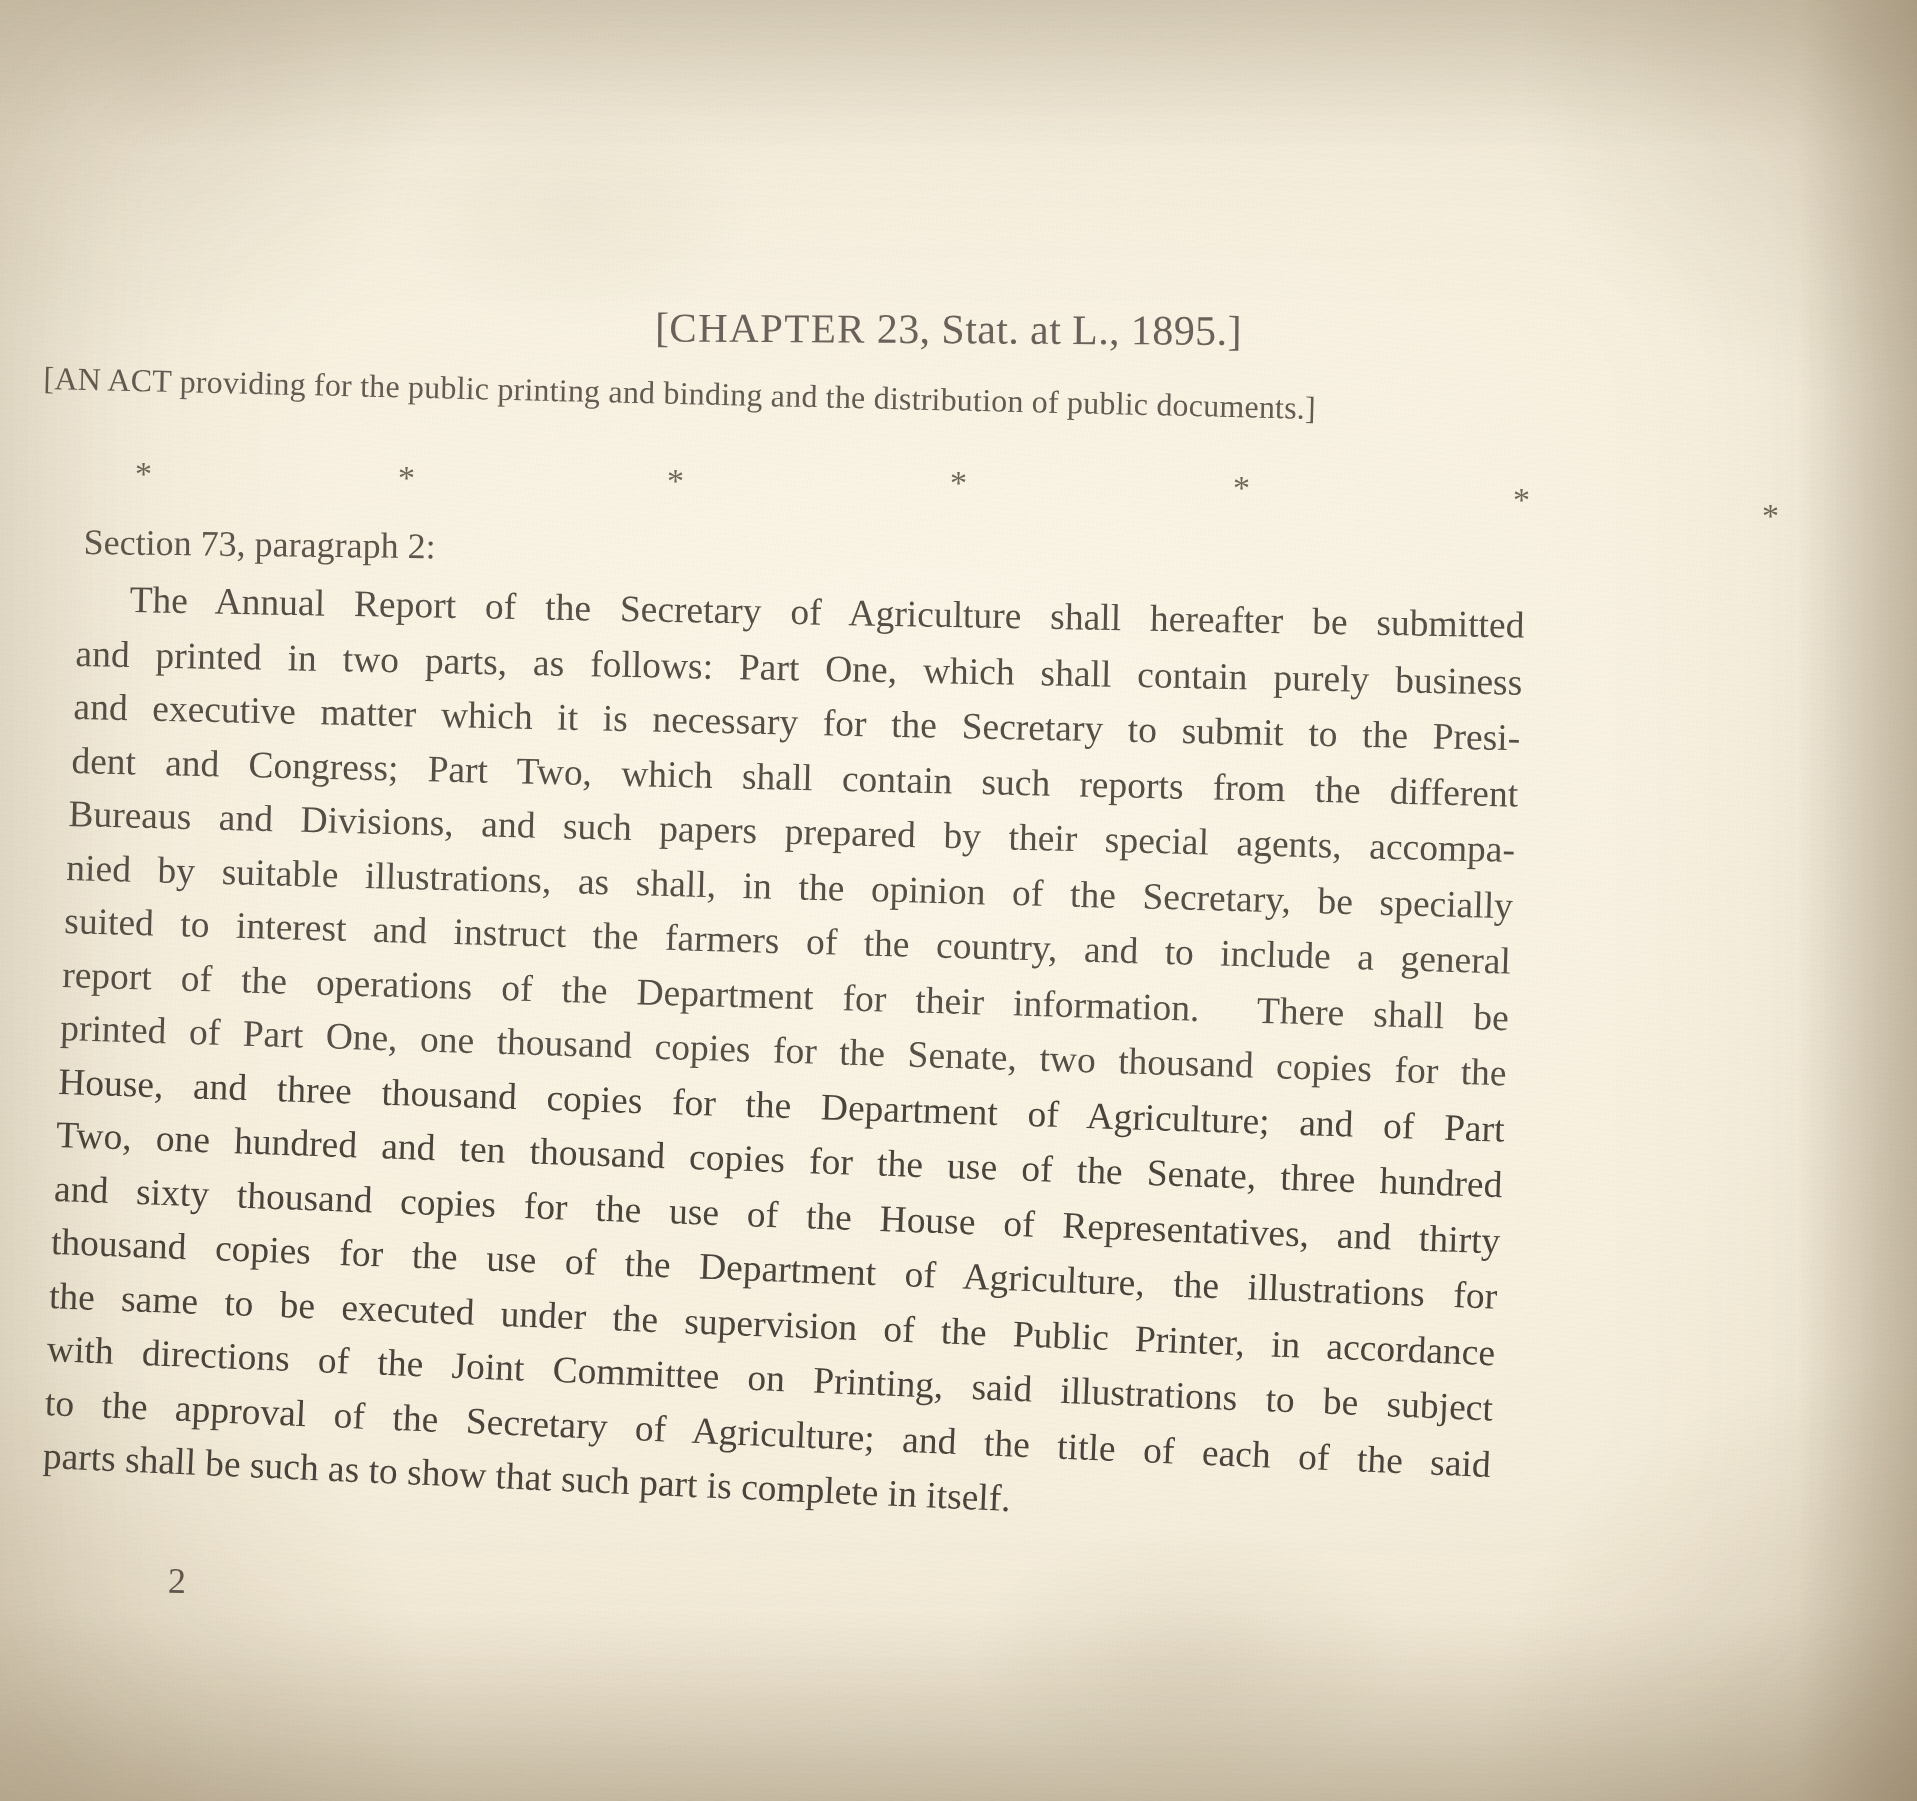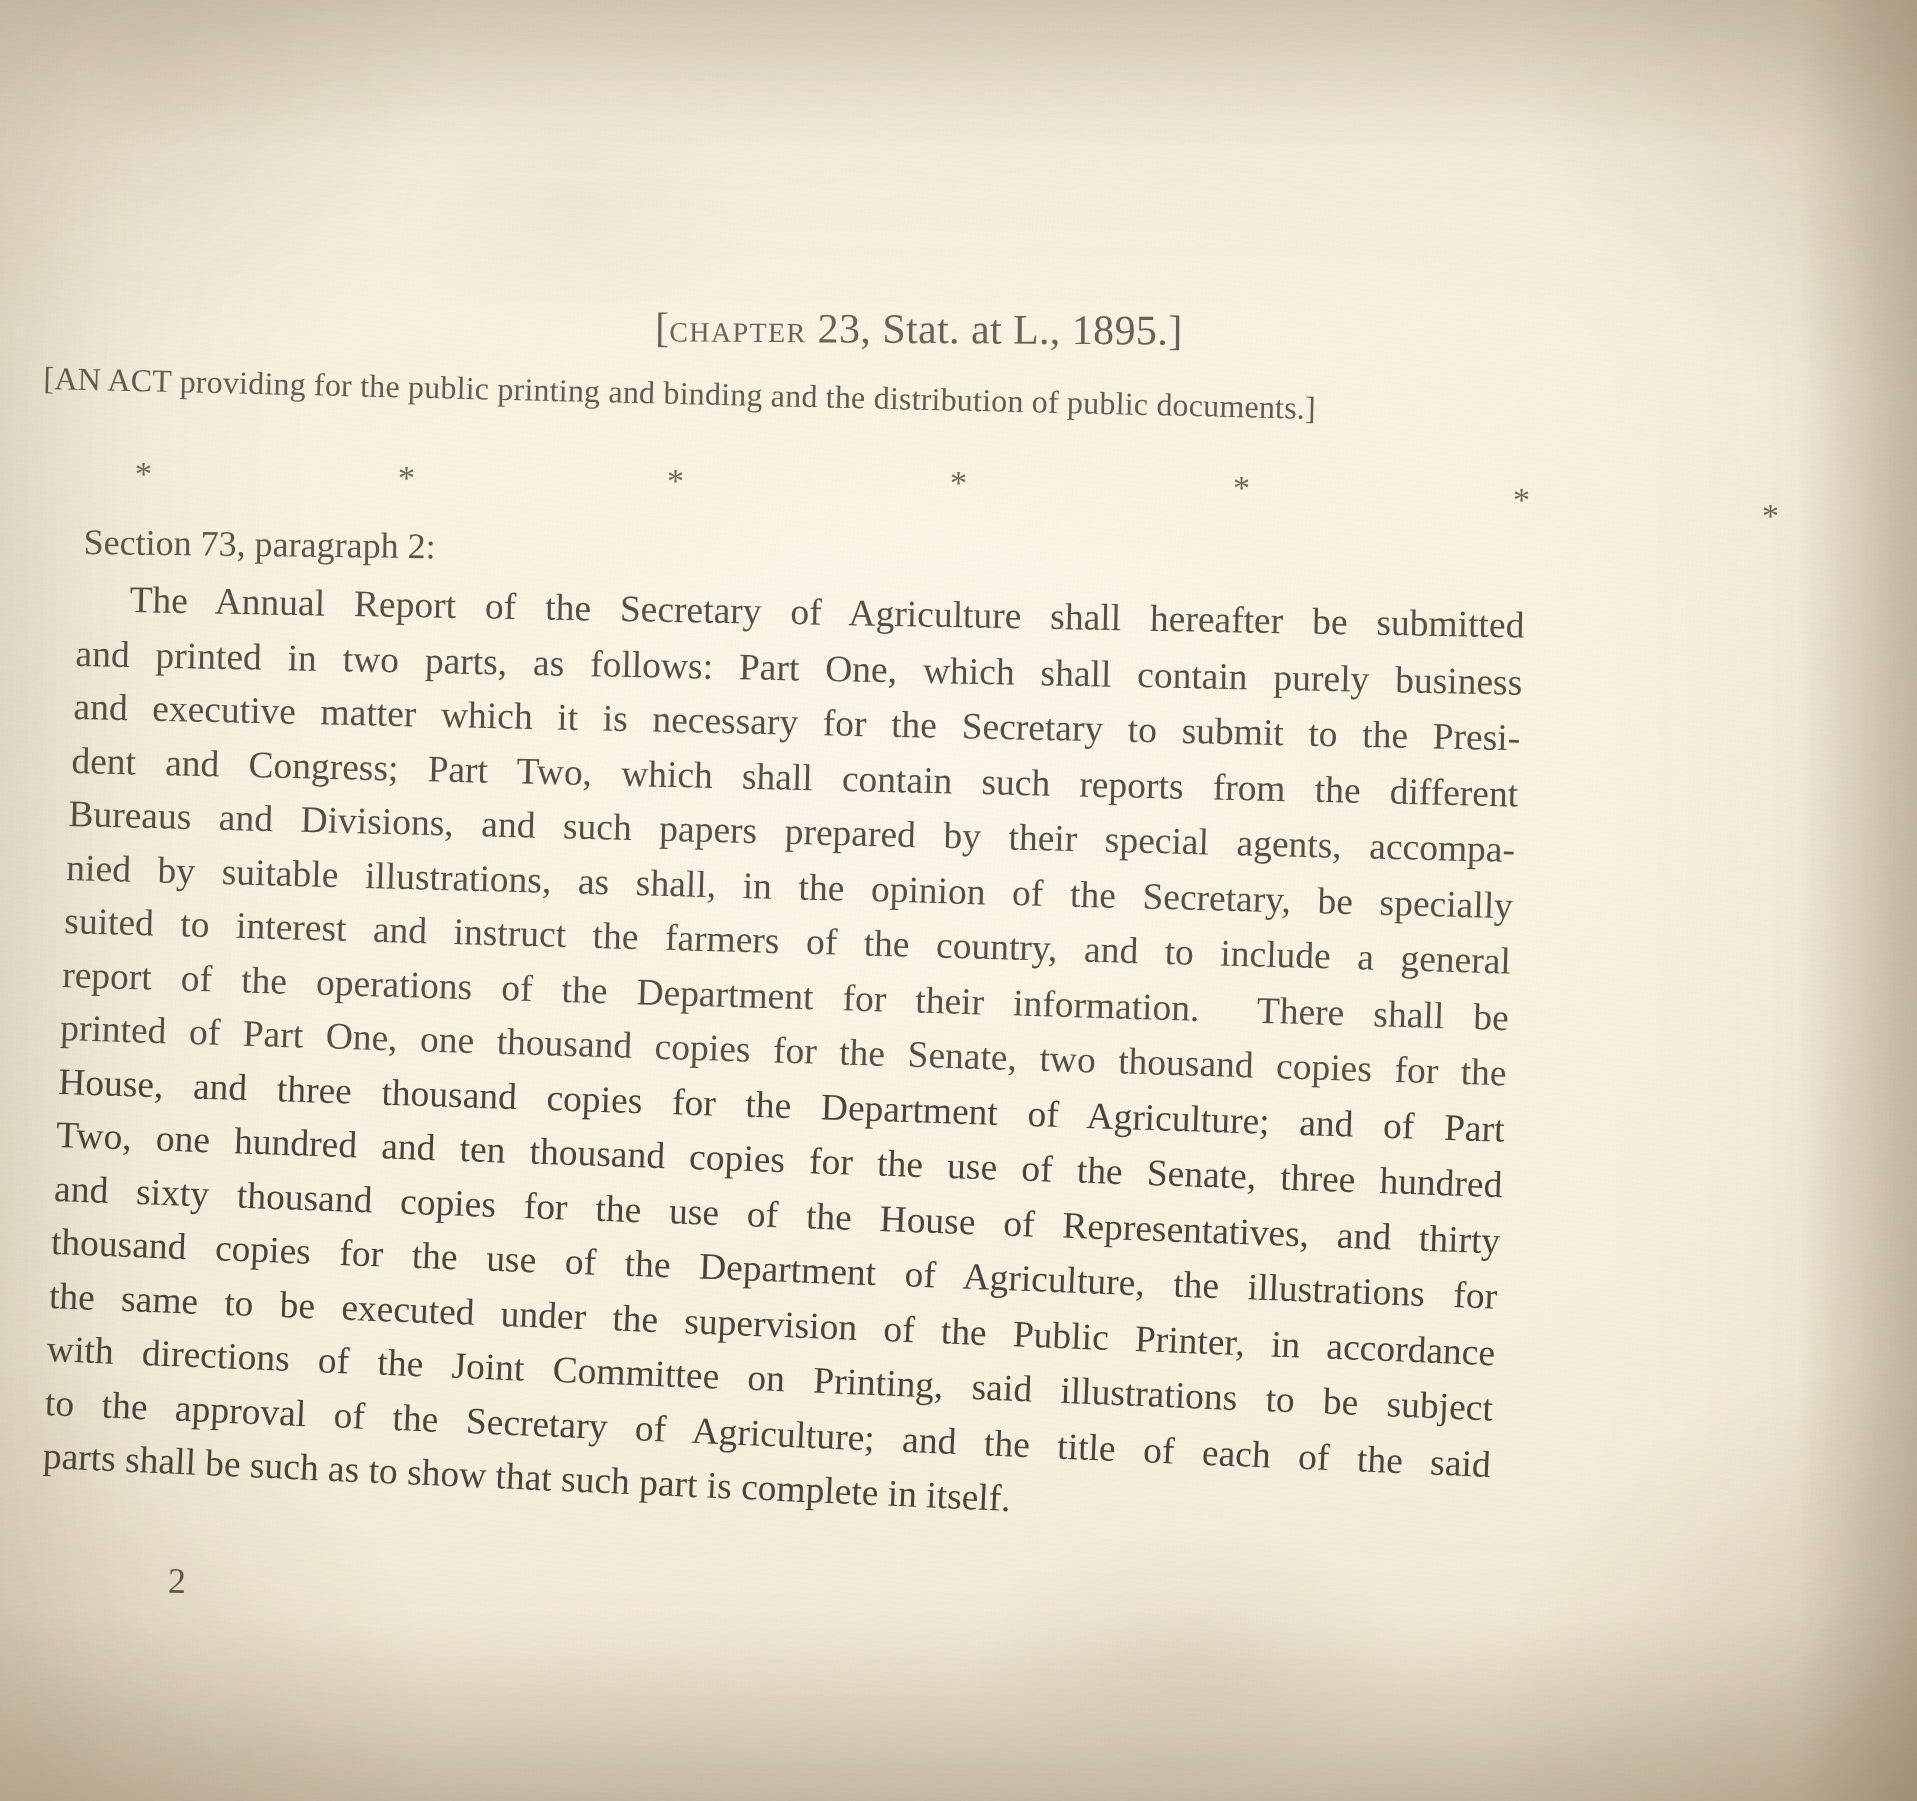--- a/index.html
+++ b/index.html
@@ -93,21 +93,21 @@
     text-rendering: optimizeLegibility;
   }
 
   
   #doc-title {
     font-size: 42px;
     letter-spacing: .4px;
     color: #6a625a;
   }
   #doc-title .sc {
-    font-size: 28px;
+    font-size: 41px;
     letter-spacing: 1.4px;
   }
 
   
   #act-line {
     font-size: 32px;
     letter-spacing: .2px;
     color: #635b52;
   }
 

